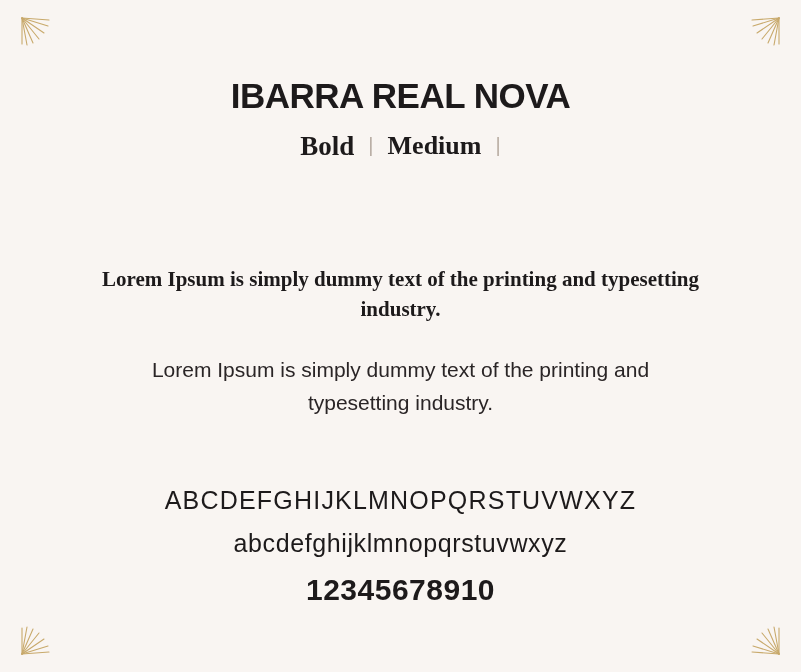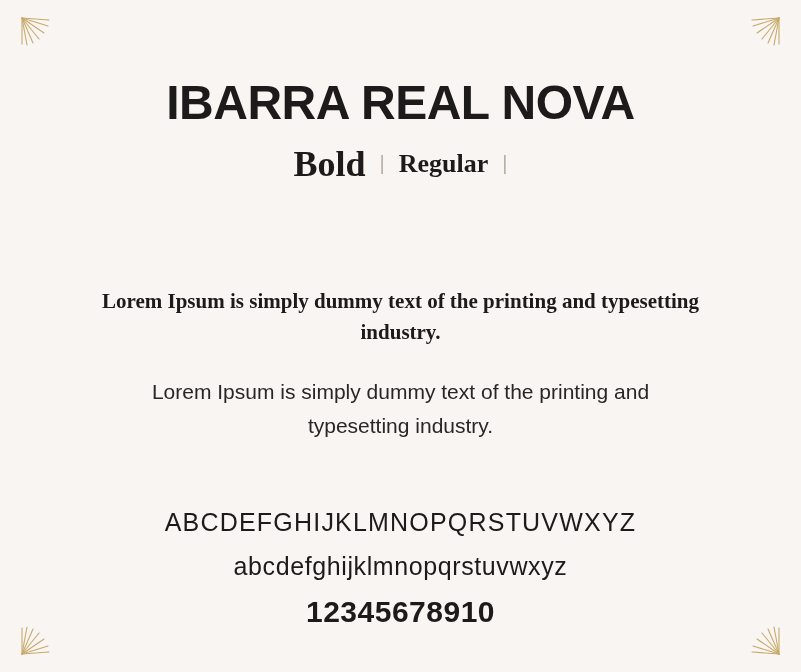--- a/index.html
+++ b/index.html
@@ -35,37 +35,37 @@
   .spark.bl { bottom: 14px; left: 18px; }
   .spark.br { bottom: 14px; right: 18px; }
 
   .title-block {
     text-align: center;
     padding-top: 78px;
   }
   .main-title {
     font-family: "Liberation Sans", sans-serif;
     font-weight: bold;
-    font-size: 48px;
+    font-size: 35px;
     letter-spacing: -0.5px;
     line-height: 1.05;
     color: #1d1a1b;
     margin: 0;
   }
   .weights-row {
     margin-top: 18px;
     display: flex;
     align-items: center;
     justify-content: center;
     gap: 14px;
     font-family: "Liberation Serif", serif;
     color: #1d1a1b;
   }
   .weights-row .w {
-    font-size: 36px;
+    font-size: 27px;
     line-height: 1;
   }
   .weights-row .w.bold { font-weight: bold; }
   .weights-row .w.medium { font-weight: bold; font-size: 26px; }
   .weights-row .w.regular { font-weight: normal; }
   .weights-row .sep {
     color: #b9ada4;
     font-size: 20px;
     font-family: "Liberation Sans", sans-serif;
     line-height: 1;
@@ -180,21 +180,21 @@
       </g>
     </svg>
   </div>
 
   <div class="title-block">
     <h1 class="main-title">IBARRA REAL NOVA</h1>
 
     <div class="weights-row">
       <span class="w bold">Bold</span>
       <span class="sep">|</span>
-      <span class="w medium">Regular</span>
+      <span class="w medium">Medium</span>
       <span class="sep">|</span>
     </div>
   </div>
 
   <div class="samples">
     <p class="sample-serif-bold">Lorem Ipsum is simply dummy text of the printing and typesetting industry.</p>
     <p class="sample-sans">Lorem Ipsum is simply dummy text of the printing and typesetting industry.</p>
   </div>
 
   <div class="glyphs">

